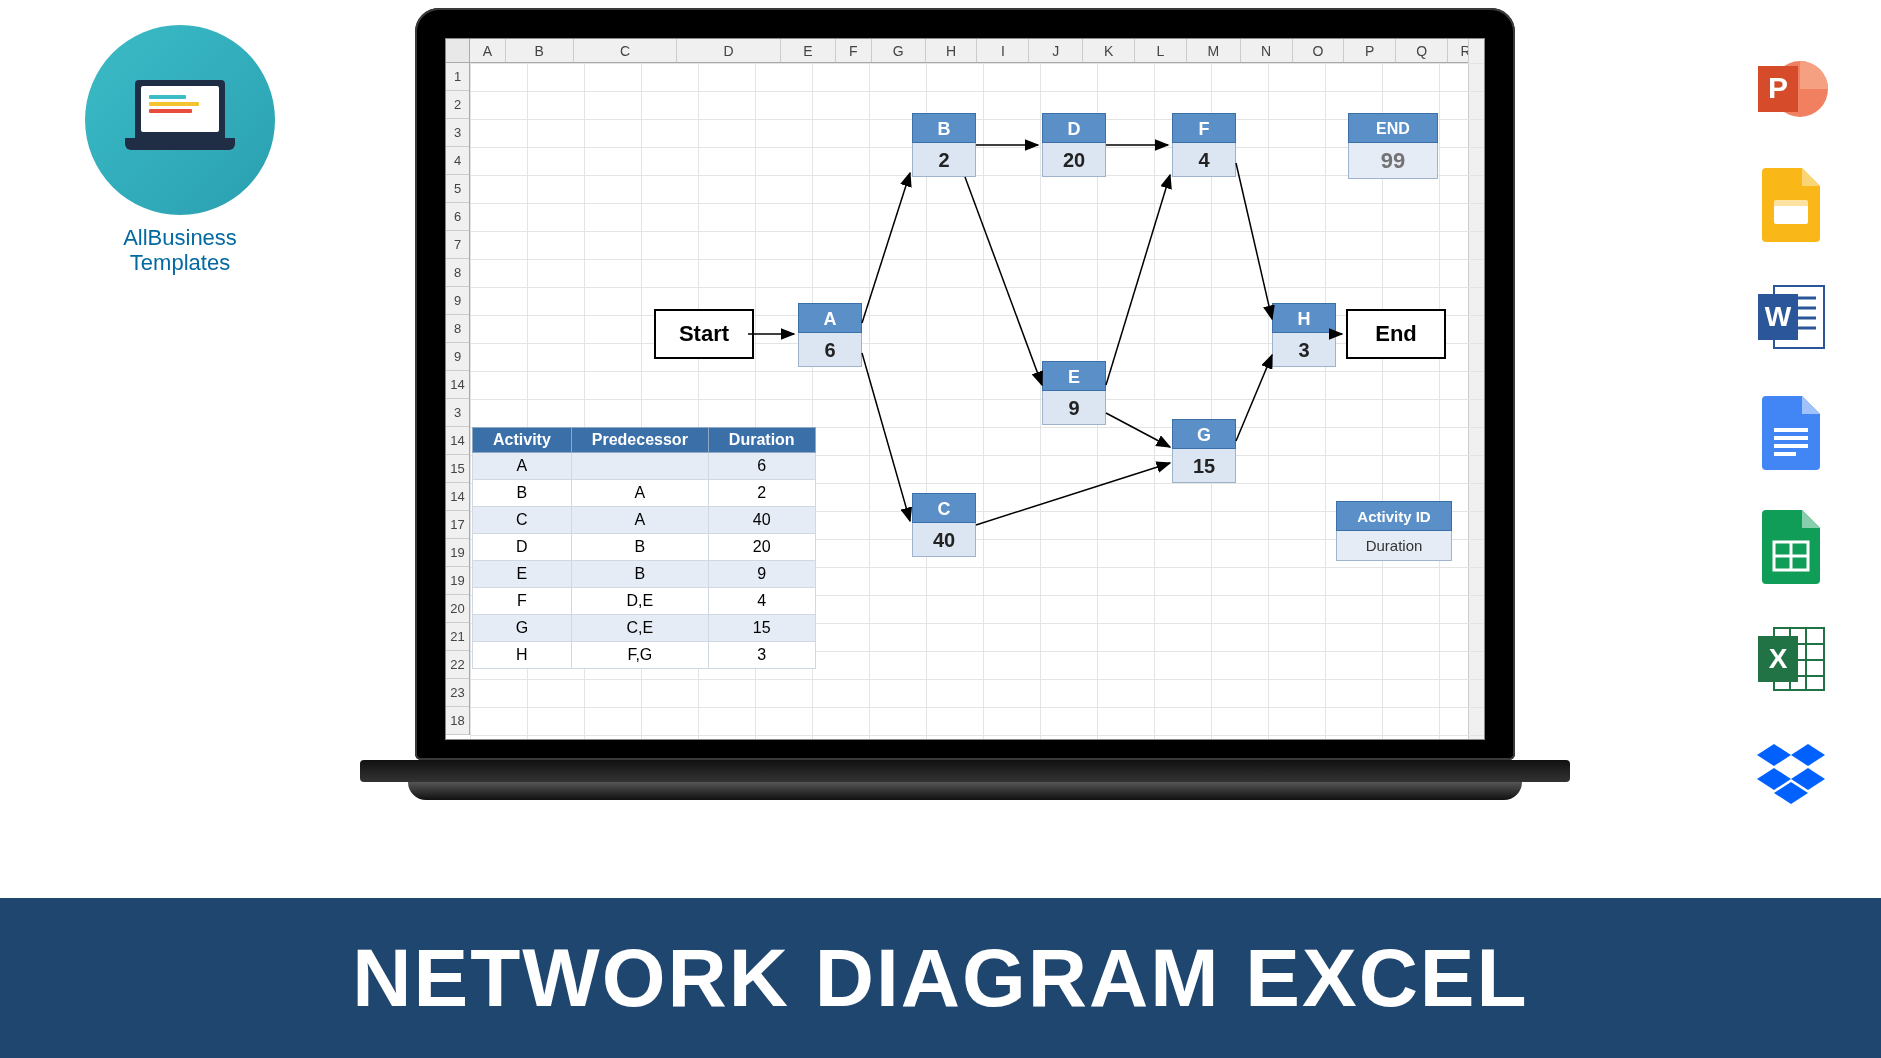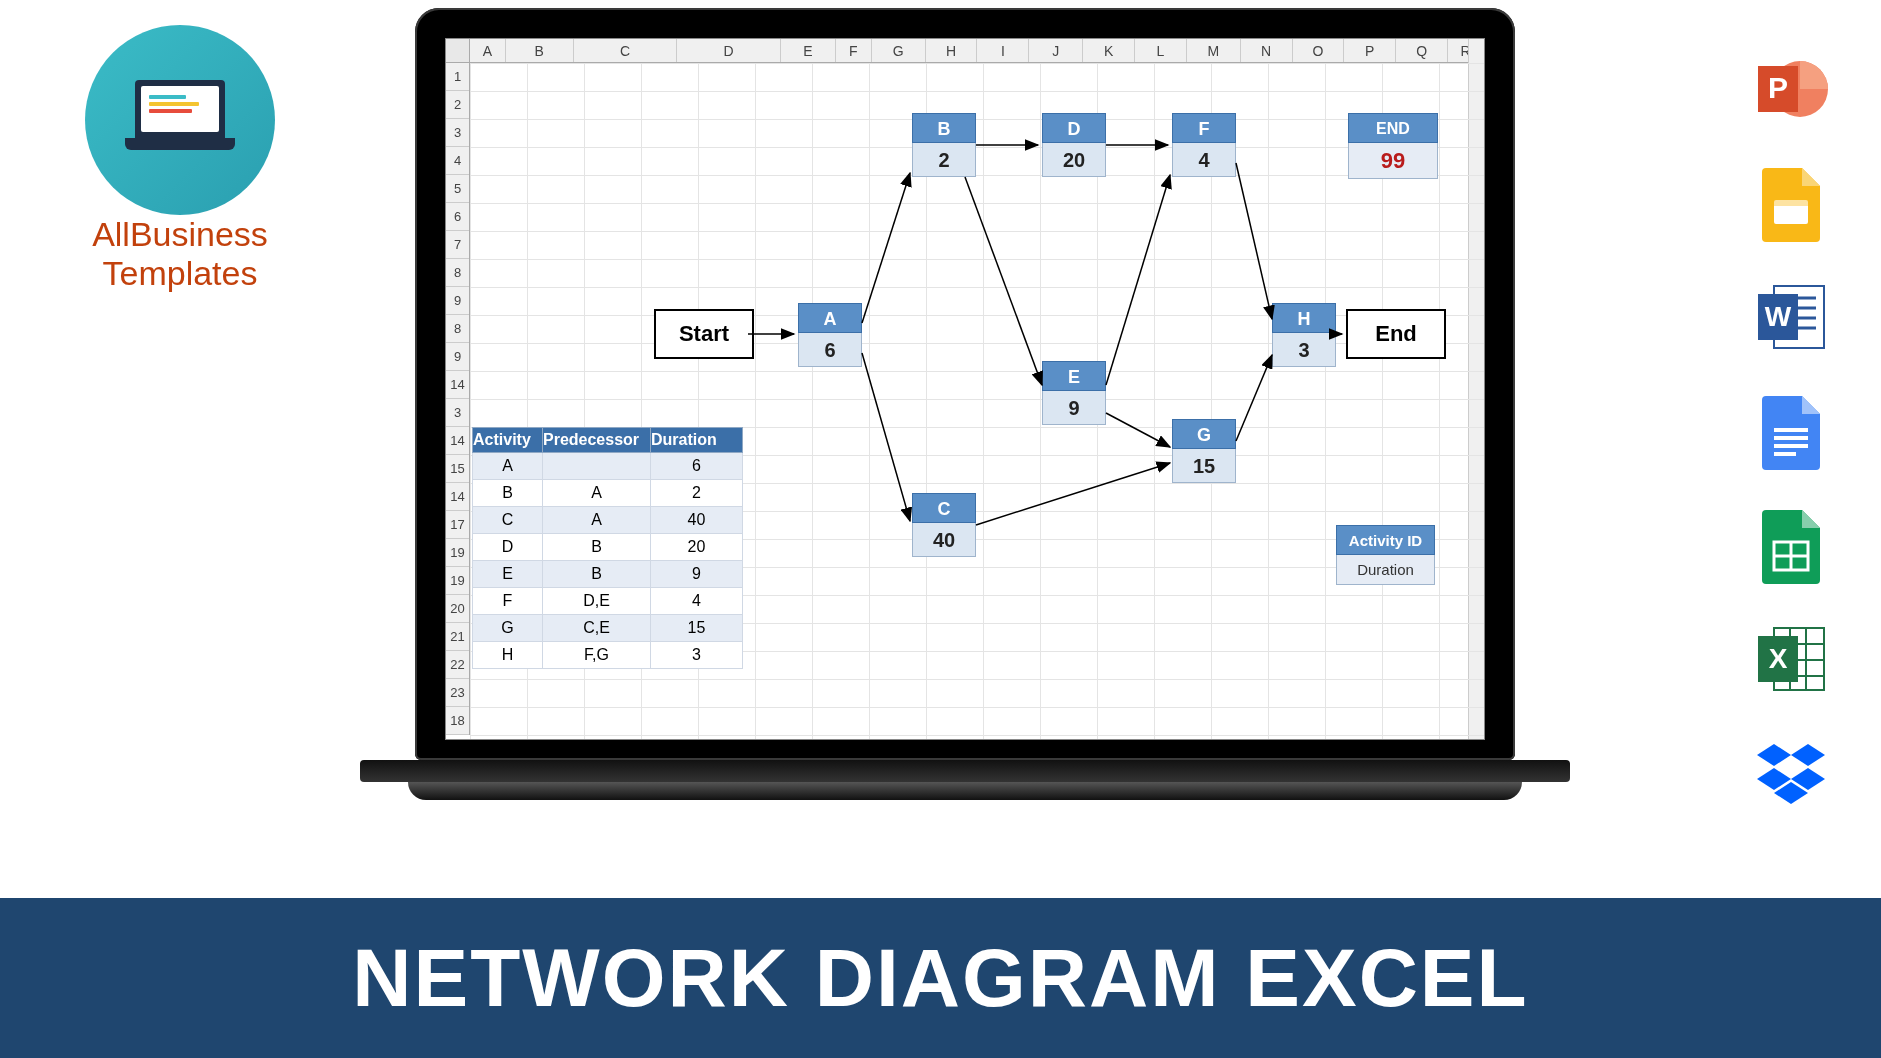--- a/index.html
+++ b/index.html
@@ -5,56 +5,56 @@
   * { box-sizing: border-box; margin: 0; padding: 0; }
   body { font-family: Arial, Helvetica, sans-serif; background: #fff; width: 1881px; height: 1058px; position: relative; overflow: hidden; }
   
   .logo-area { position: absolute; left: 30px; top: 25px; width: 300px; text-align: center; }
   .logo-circle { width: 190px; height: 190px; border-radius: 50%; background: linear-gradient(135deg, #3bbcc7 0%, #2a9fb0 100%); margin: 0 auto; display:flex; align-items:center; justify-content:center; }
   .laptop-icon { width: 110px; height: 80px; position: relative; }
   .laptop-icon .screen-i { width: 90px; height: 58px; background: #1f2e45; border-radius: 4px 4px 0 0; margin:0 auto; padding:6px; }
   .laptop-icon .screen-i .inner { width:100%; height:100%; background:#fff; border-radius:2px; padding:6px 8px;}
   .laptop-icon .screen-i .inner .line { height:4px; margin:3px 0; border-radius:1px;}
   .laptop-icon .base-i { width:110px; height:12px; background:#1f2e45; border-radius:0 0 6px 6px; margin:0 auto;}
-  .logo-text { font-size: 34px; color:#c2410c; line-height:1.15;}
+  .logo-text { font-size: 22px; color:#0369a1; margin-top:10px; line-height:1.15;}
   
   .laptop-frame { position:absolute; left:360px; top:8px; width:1210px; height:800px; }
   .bezel { position:absolute; left:55px; top:0; width:1100px; height:752px; background:#000; border-radius:24px 24px 6px 6px; padding:30px 30px 20px 30px; box-shadow: inset 0 0 0 2px #3a3a3a;}
   .screen { width:100%; height:100%; background:#fff; position:relative; overflow:hidden; border:1px solid #888;}
   .base-bar { position:absolute; left:0; bottom:0; width:100%; height:48px; }
   .base-top { width:100%; height:22px; background:linear-gradient(#111,#333); border-radius:4px; }
   .base-bot { width:92%; margin:0 auto; height:18px; background:linear-gradient(#555,#111); border-radius:0 0 60px 60px;}
   
   .col-headers { display:flex; height:24px; background:#f0f0f0; border-bottom:1px solid #aaa; font-size:14px; color:#444;}
   .corner { width:24px; border-right:1px solid #aaa; background:#e8e8e8;}
   .ch { border-right:1px solid #ccc; text-align:center; line-height:24px;}
   .grid-body { position:absolute; left:0; top:24px; right:0; bottom:0; }
   .row-labels { position:absolute; left:0; top:0; width:24px; background:#f0f0f0; border-right:1px solid #aaa; font-size:13px; color:#444;}
   .rl { height:28px; line-height:28px; text-align:center; border-bottom:1px solid #ccc;}
   .grid-cells { position:absolute; left:24px; top:0; right:0; bottom:0;
     background-image: linear-gradient(to right, #e4e4e4 1px, transparent 1px), linear-gradient(to bottom, #e4e4e4 1px, transparent 1px);
     background-size: 57px 28px; }
   
   .data-table { position:absolute; left:2px; top:364px; font-size:16px; border-collapse:collapse;}
-  .data-table th { background:#3b6fa8; color:#fff; font-weight:bold; padding:3px 0; border:1px solid #8fa8c4; text-align:left;}
+  .data-table th { background:#3b6fa8; color:#fff; font-weight:bold; padding:3px 20px; border:1px solid #8fa8c4; text-align:left;}
   .data-table td { text-align:center; padding:3px 4px; border:1px solid #d0d8e4; height:27px;}
   .data-table tr:nth-child(odd) td { background:#e6ecf5; }
   .data-table tr:nth-child(even) td { background:#fff; }
   
   .node { position:absolute; width:64px; text-align:center; font-weight:bold; }
   .node .hd { background:#5a8fc7; color:#fff; height:30px; line-height:30px; font-size:18px; border:1px solid #3b6fa8;}
   .node .vl { background:#dbe6f2; color:#222; height:34px; line-height:34px; font-size:20px; border:1px solid #9fb4cc; border-top:none;}
   .box-se { position:absolute; width:100px; height:50px; border:2px solid #000; background:#fff; font-size:22px; font-weight:bold; display:flex; align-items:center; justify-content:center;}
   
-  .legend { position:absolute; width:99px; text-align:center;margin-top:24px; }
+  .legend { position:absolute; width:116px; text-align:center; }
   .legend .hd { background:#5a8fc7; color:#fff; height:30px; line-height:30px; font-size:15px; font-weight:bold; border:1px solid #3b6fa8;}
   .legend .vl { background:#e6ecf5; color:#333; height:30px; line-height:30px; font-size:15px; border:1px solid #9fb4cc; border-top:none;}
   .end-node { position:absolute; width:90px; text-align:center;}
   .end-node .hd { background:#5a8fc7; color:#fff; height:30px; line-height:30px; font-size:16px; font-weight:bold; border:1px solid #3b6fa8;}
-  .end-node .vl { background:#e6ecf5; color:#b91c1c; height:36px; line-height:36px; font-size:22px; font-weight:bold; border:1px solid #9fb4cc; border-top:none;}
+  .end-node .vl { background:#e6ecf5; color:#737373; height:36px; line-height:36px; font-size:22px; font-weight:bold; border:1px solid #9fb4cc; border-top:none;}
   
   .arrows { position:absolute; left:0; top:0; width:100%; height:100%; pointer-events:none;}
   
   .app-icons { position:absolute; right:40px; top:50px; width:100px; display:flex; flex-direction:column; gap:36px; align-items:center;}
   .ai { width:78px; height:78px; border-radius:6px; position:relative; display:flex; align-items:center; justify-content:center; color:#fff; font-weight:bold;}
   
   .banner { position:absolute; left:0; bottom:0; width:100%; height:160px; background:#1f466f; color:#fff; text-align:center; font-size:82px; font-weight:bold; letter-spacing:2px; line-height:160px;}
   
   .scrollbar-v { position:absolute; right:0; top:0; width:16px; height:100%; background:#f0f0f0; border-left:1px solid #ccc;}
 </style>

